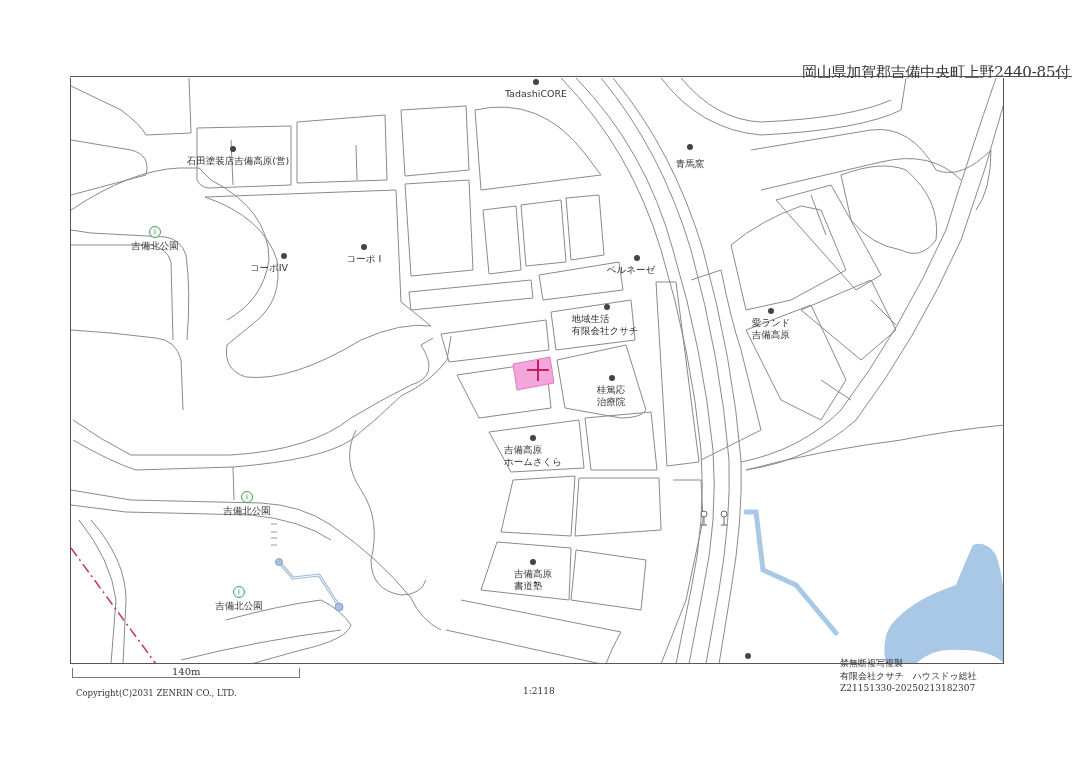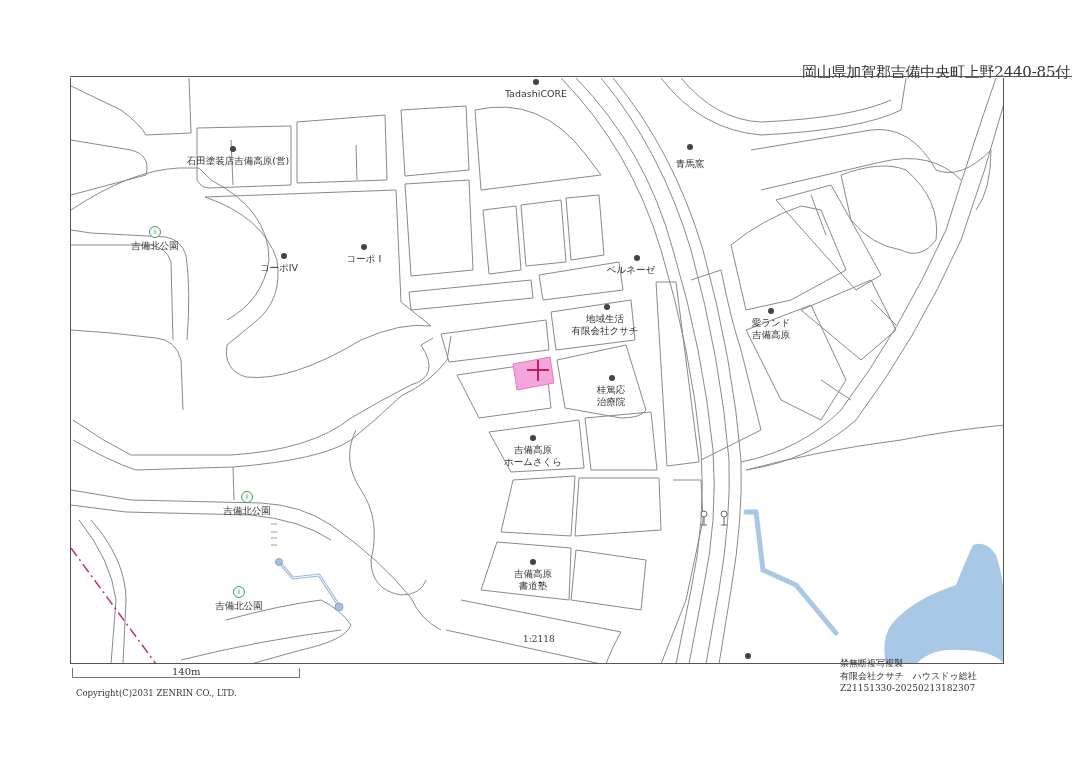--- a/index.html
+++ b/index.html
@@ -7,30 +7,30 @@
            font-family: "DejaVu Sans", sans-serif; color: #333; }
     .abs { position: absolute; }
     .serif { font-family: "DejaVu Serif", "Liberation Serif", serif; }
     #address { left: 800px; top: 63px; width: 272px; text-align: center; font-size: 15px;
                color: #333; letter-spacing: -0.2px; }
     #address-rule { left: 70px; top: 76px; width: 1002px; height: 1px; background: #555; }
     #map-frame { left: 70px; top: 78px; width: 934px; height: 586px; border: 1.5px solid #555;
                  border-top: none; box-sizing: border-box; overflow: hidden; background: #fff; }
     #map-frame svg { position: absolute; left: 0; top: 0; }
     .lbl { position: absolute; font-size: 9.5px; color: #333; white-space: nowrap;
-           text-align: center; line-height: 12px; transform: translateX(-50%); }
+           text-align: left; line-height: 12px; transform: translateX(-50%); }
     .dot { position: absolute; width: 6px; height: 6px; border-radius: 50%; background: #444;
            transform: translate(-50%, -50%); }
     .park { position: absolute; width: 10px; height: 10px; border-radius: 50%;
             border: 1px solid #4d9a66; background: #f4fbf4; transform: translate(-50%, -50%);
             font-size: 7px; line-height: 10px; text-align: center; color: #2e7d46; }
     #scale-bar { left: 72px; top: 668px; width: 228px; height: 10px;
                  border-left: 1px solid #777; border-right: 1px solid #777; border-bottom: 1px solid #777; box-sizing: border-box; }
     #scale-text { left: 172px; top: 666px; font-size: 10px; }
-    #ratio-text { left: 523px; top: 634px; font-size: 9px; text-align: right; }
+    #ratio-text { left: 523px; top: 686px; font-size: 9px; text-align: right; }
     #copyright { left: 76px; top: 688px; font-size: 8.5px; }
     #footer-right { left: 840px; top: 657px; width: 166px; text-align: left; font-size: 9px; line-height: 12.5px; }
   </style>
 </head>
 <body>
 
 <div id="address" class="abs serif">岡山県加賀郡吉備中央町上野2440-85付近</div>
 <div id="address-rule" class="abs"></div>
 
 <div id="map-frame" class="abs">
@@ -139,21 +139,21 @@
 <div class="dot" style="left:536px;top:82px"></div>
 <div class="lbl" style="left:536px;top:88px">TadashiCORE</div>
 
 <div class="dot" style="left:233px;top:149px"></div>
 <div class="lbl" style="left:238px;top:155px">石田塗装店吉備高原(営)</div>
 
 <div class="dot" style="left:690px;top:147px"></div>
 <div class="lbl" style="left:690px;top:158px">青馬窯</div>
 
 <div class="dot" style="left:284px;top:256px"></div>
-<div class="lbl" style="left:279px;top:262px">コーポIV</div>
+<div class="lbl" style="left:269px;top:262px">コーポIV</div>
 
 <div class="dot" style="left:364px;top:247px"></div>
 <div class="lbl" style="left:364px;top:253px">コーポ I</div>
 
 <div class="dot" style="left:637px;top:258px"></div>
 <div class="lbl" style="left:631px;top:264px">ベルネーゼ</div>
 
 <div class="dot" style="left:607px;top:307px"></div>
 <div class="lbl" style="left:605px;top:313px">
   <div>地域生活</div>

